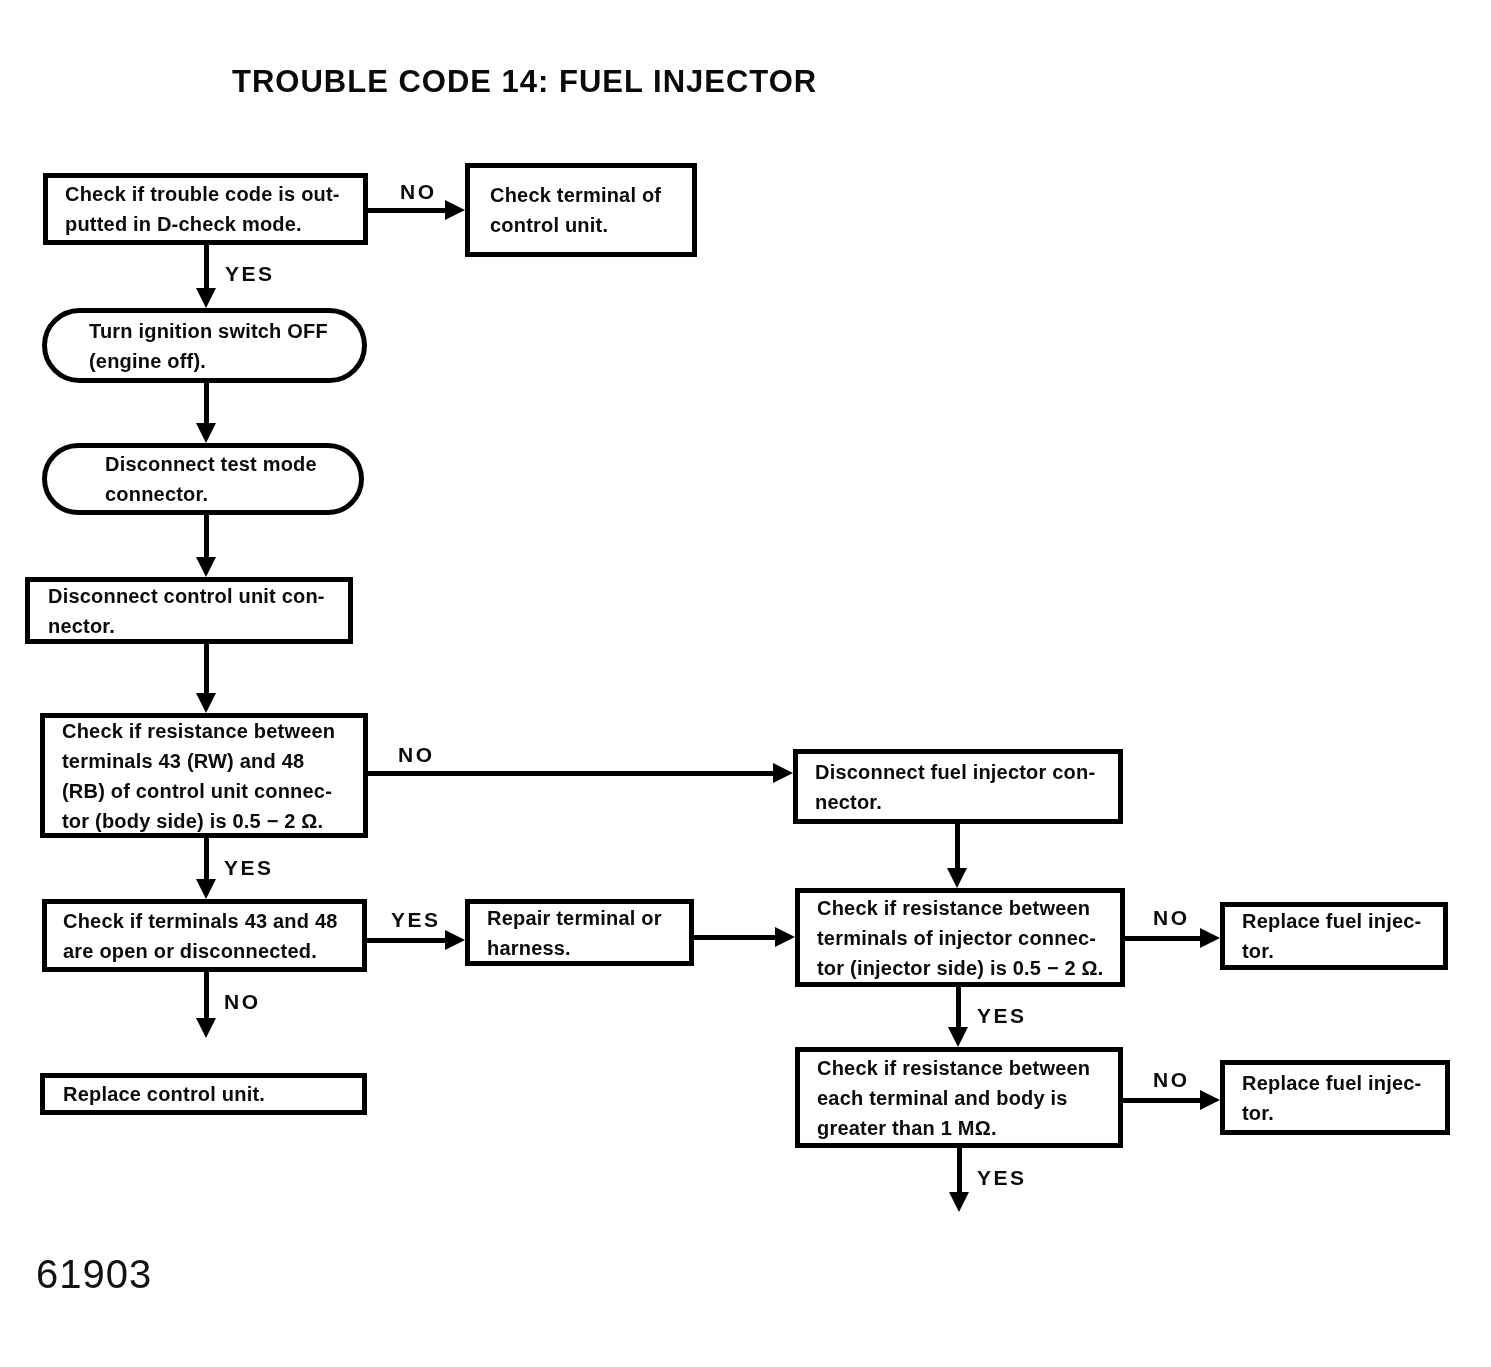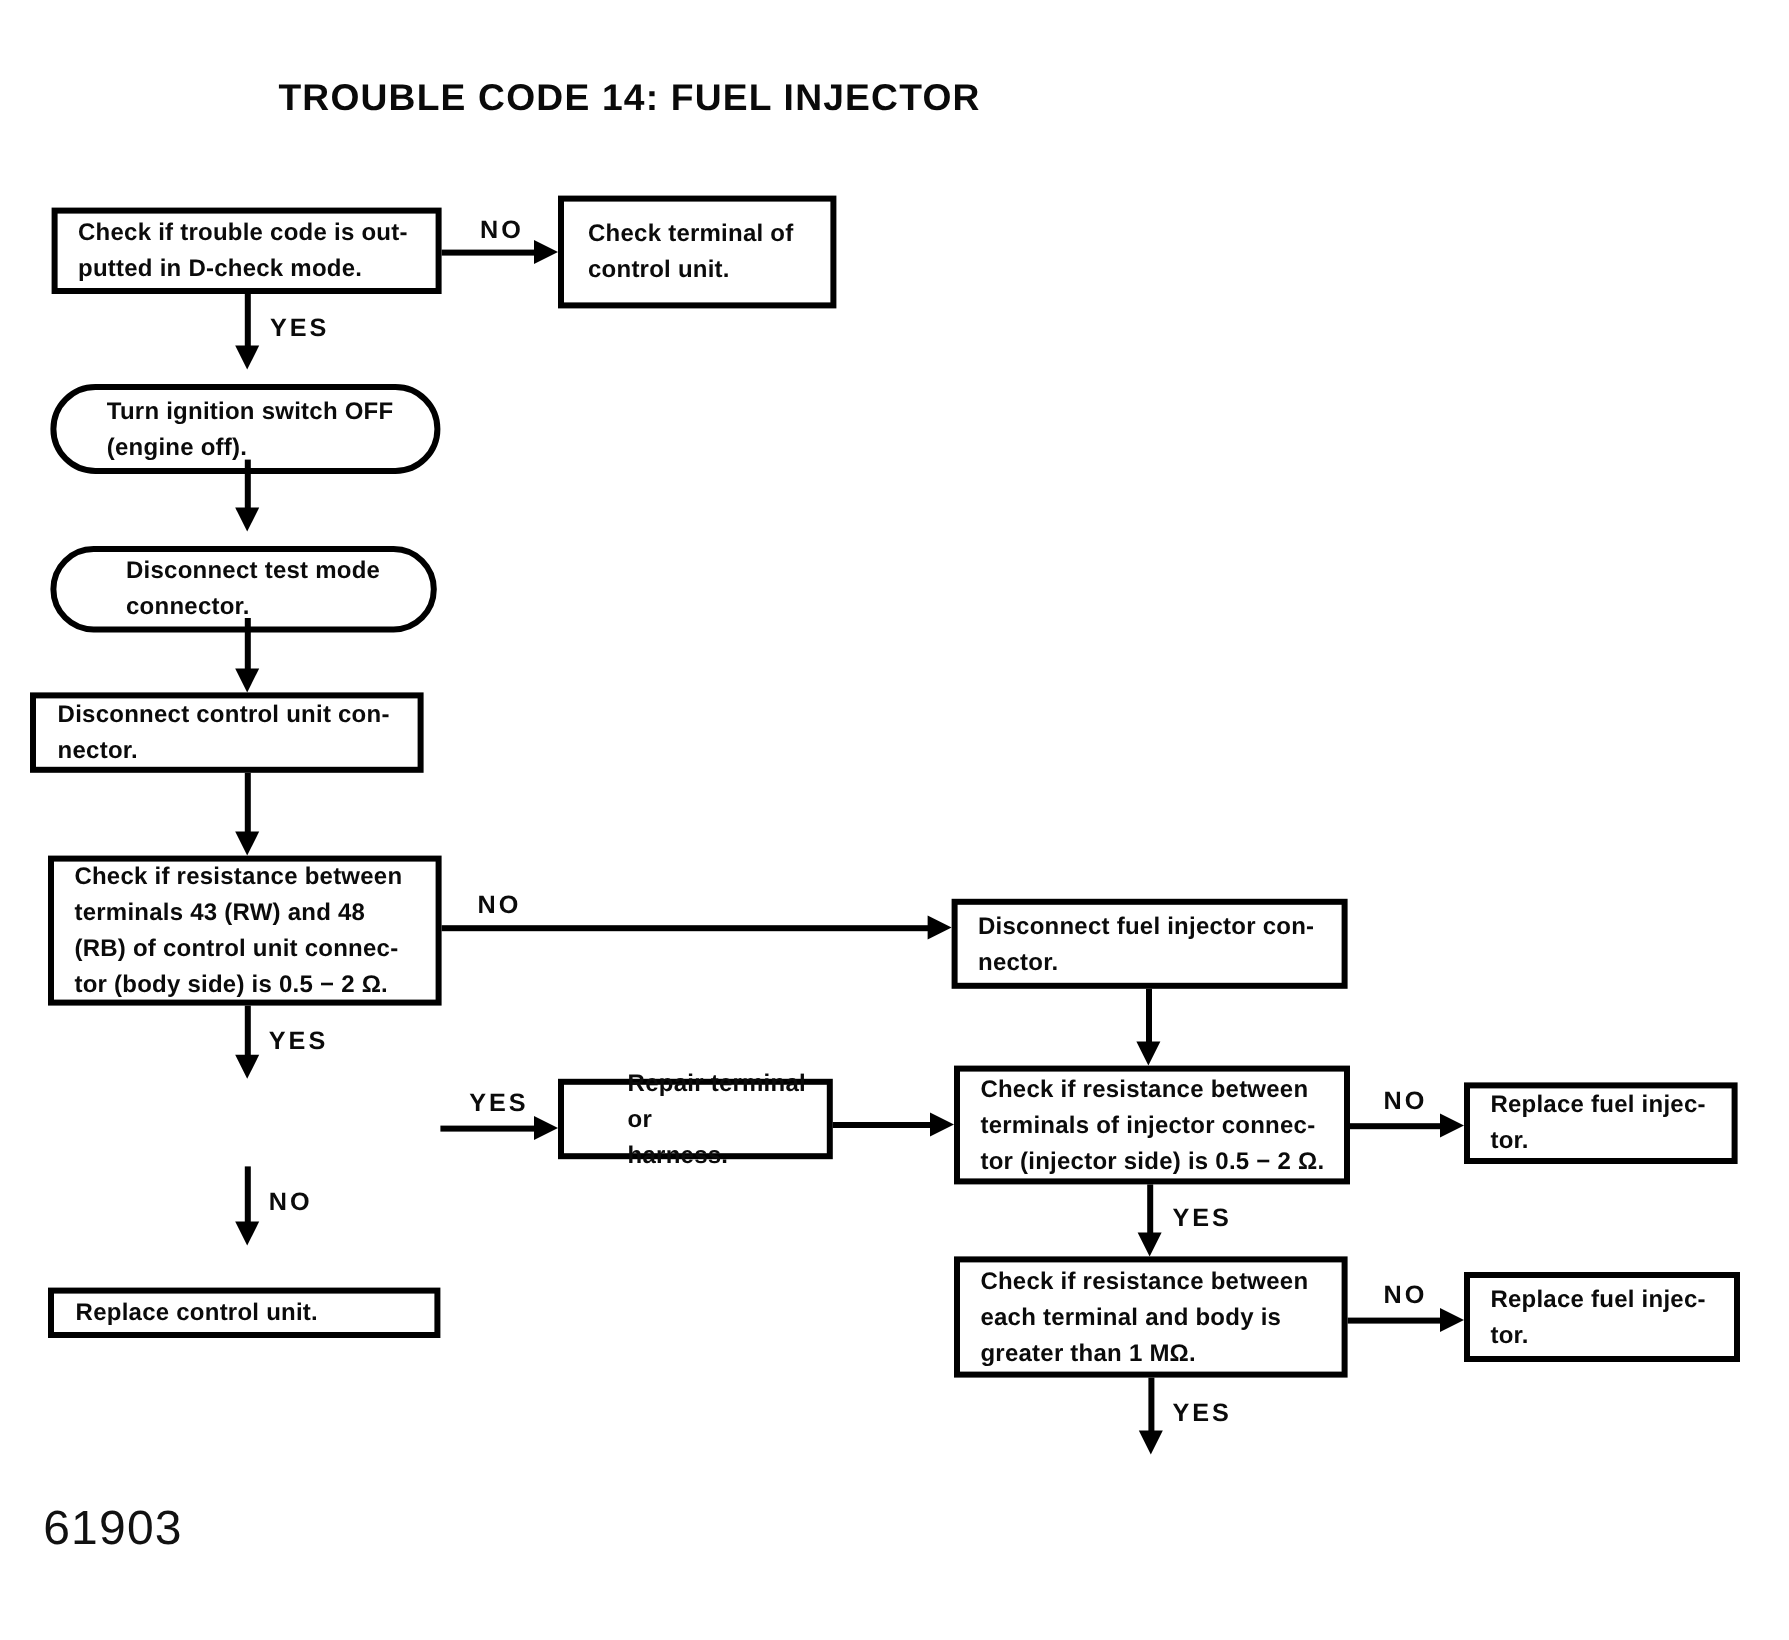--- a/index.html
+++ b/index.html
@@ -15,21 +15,21 @@
   }
   .figure-code{
     position:absolute;left:36px;top:1252px;
     font-size:40px;letter-spacing:1px;color:#111;
   }
   .node{
     position:absolute;box-sizing:border-box;
     border:5px solid #000;background:#fff;
     display:flex;align-items:center;
   }
-  .node.stadium{border-radius:40px;margin-top:12px;}
+  .node.stadium{border-radius:40px;}
   .node.vtop{align-items:flex-start;}
   .node.vtop .node-text{padding-top:12px;}
   .node-text{
     font-size:20px;line-height:30px;font-weight:bold;color:#0b0b0b;
     white-space:pre-line;letter-spacing:0.2px;padding-right:6px;
   }
   .edge-line{position:absolute;background:#000;}
   .edge-head{position:absolute;width:0;height:0;}
   .edge-head.down{
     border-left:10px solid transparent;border-right:10px solid transparent;
@@ -69,25 +69,29 @@
     <div class="node rect" style="left: 25px; top: 577px; width: 328px; height: 67px; align-items: center;">
       <div class="node-text" style="padding-left: 18px;">Disconnect control unit con-
 nector.</div>
     </div>
     <div class="node rect" style="left: 40px; top: 713px; width: 328px; height: 125px;">
       <div class="node-text" style="padding-left: 17px;">Check if resistance between
 terminals 43 (RW) and 48
 (RB) of control unit connec-
 tor (body side) is 0.5 − 2 Ω.</div>
     </div>
+    <div class="node rect" style="left: 42px; top: 899px; width: 325px; height: 73px;">
+      <div class="node-text" style="padding-left: 16px;">Check if terminals 43 and 48
+are open or disconnected.</div>
+    </div>
     <div class="node rect" style="left: 40px; top: 1038px; width: 327px; height: 42px; margin-top: 35px;">
       <div class="node-text" style="padding-left: 18px;">Replace control unit.</div>
     </div>
     <div class="node rect" style="left: 465px; top: 899px; width: 229px; height: 67px;">
-      <div class="node-text" style="padding-left: 17px; margin-left: 36px;">Repair terminal or
+      <div class="node-text" style="padding-left: 17px;">Repair terminal or
 harness.</div>
     </div>
     <div class="node rect" style="left: 793px; top: 749px; width: 330px; height: 75px;">
       <div class="node-text" style="padding-left: 17px;">Disconnect fuel injector con-
 nector.</div>
     </div>
     <div class="node rect" style="left: 795px; top: 888px; width: 330px; height: 99px;">
       <div class="node-text" style="padding-left: 17px;">Check if resistance between
 terminals of injector connec-
 tor (injector side) is 0.5 − 2 Ω.</div>

